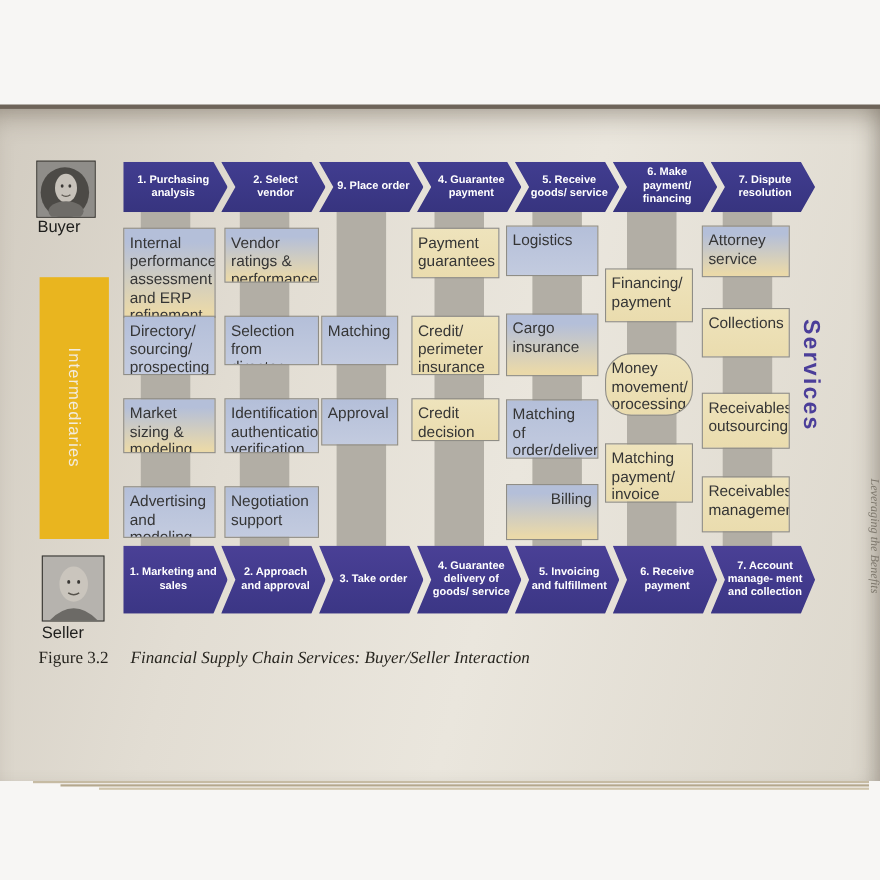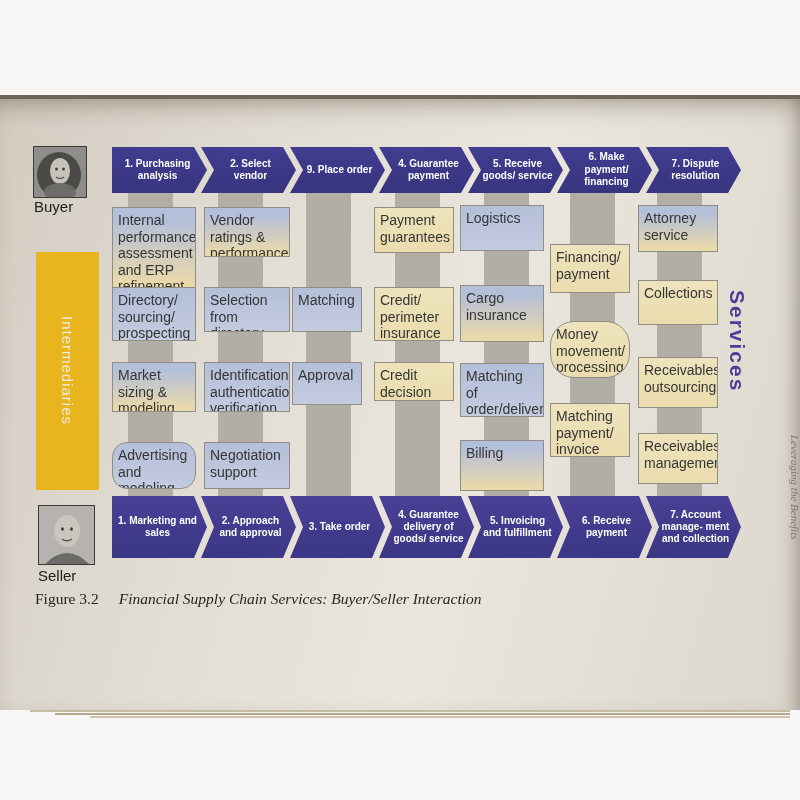--- a/index.html
+++ b/index.html
@@ -137,38 +137,38 @@
   <div class="arrow bot" style="left:557px;text-align:center;">
       <span>6. Receive payment</span>
     </div>
   <div class="arrow bot" style="left:646px;">
       <span>7. Account manage- ment and collection</span>
     </div>
 
   <div class="sb mix" style="left:112px;top:207px;width:84px;height:82px;">Internal performance assessment and ERP refinement</div>
   <div class="sb blue" style="left:112px;top:287px;width:84px;height:54px;">Directory/ sourcing/ prospecting</div>
   <div class="sb mix" style="left:112px;top:362px;width:84px;height:50px;">Market sizing &amp; modeling</div>
-  <div class="sb blue" style="left:112px;top:442px;width:84px;height:47px;border-radius:15px;">Advertising and modeling</div>
+  <div class="sb blue" style="left:112px;top:442px;width:84px;height:47px;">Advertising and modeling</div>
 
   <div class="sb mix" style="left:204px;top:207px;width:86px;height:50px;">Vendor ratings &amp; performance data</div>
   <div class="sb blue" style="left:204px;top:287px;width:86px;height:45px;">Selection from directory</div>
   <div class="sb blue" style="left:204px;top:362px;width:86px;height:50px;">Identification, authentication, verification</div>
   <div class="sb blue" style="left:204px;top:442px;width:86px;height:47px;">Negotiation support</div>
 
   <div class="sb blue" style="left:292px;top:287px;width:70px;height:45px;">Matching</div>
   <div class="sb blue" style="left:292px;top:362px;width:70px;height:43px;">Approval</div>
 
   <div class="sb cream" style="left:374px;top:207px;width:80px;height:46px;">Payment guarantees</div>
   <div class="sb cream" style="left:374px;top:287px;width:80px;height:54px;">Credit/ perimeter insurance</div>
   <div class="sb cream" style="left:374px;top:362px;width:80px;height:39px;">Credit decision</div>
 
   <div class="sb blue" style="left:460px;top:205px;width:84px;height:46px;">Logistics</div>
   <div class="sb mix" style="left:460px;top:285px;width:84px;height:57px;">Cargo insurance</div>
   <div class="sb blue" style="left:460px;top:363px;width:84px;height:54px;">Matching of order/delivery/ invoice</div>
-  <div class="sb mix" style="left:460px;top:440px;width:84px;height:51px;">Billing</div>
+  <div class="sb mix" style="left:460px;top:440px;width:84px;height:51px;text-align:right;">Billing</div>
 
   <div class="sb cream" style="left:550px;top:244px;width:80px;height:49px;">Financing/ payment</div>
   <div class="sb cream" style="left:550px;top:321px;width:80px;height:57px;border-radius:24px;">Money movement/ processing</div>
   <div class="sb cream" style="left:550px;top:403px;width:80px;height:54px;">Matching payment/ invoice</div>
 
   <div class="sb mix" style="left:638px;top:205px;width:80px;height:47px;">Attorney service</div>
   <div class="sb cream" style="left:638px;top:280px;width:80px;height:45px;">Collections</div>
   <div class="sb cream" style="left:638px;top:357px;width:80px;height:51px;">Receivables outsourcing</div>
   <div class="sb cream" style="left:638px;top:433px;width:80px;height:51px;">Receivables management</div>
 

